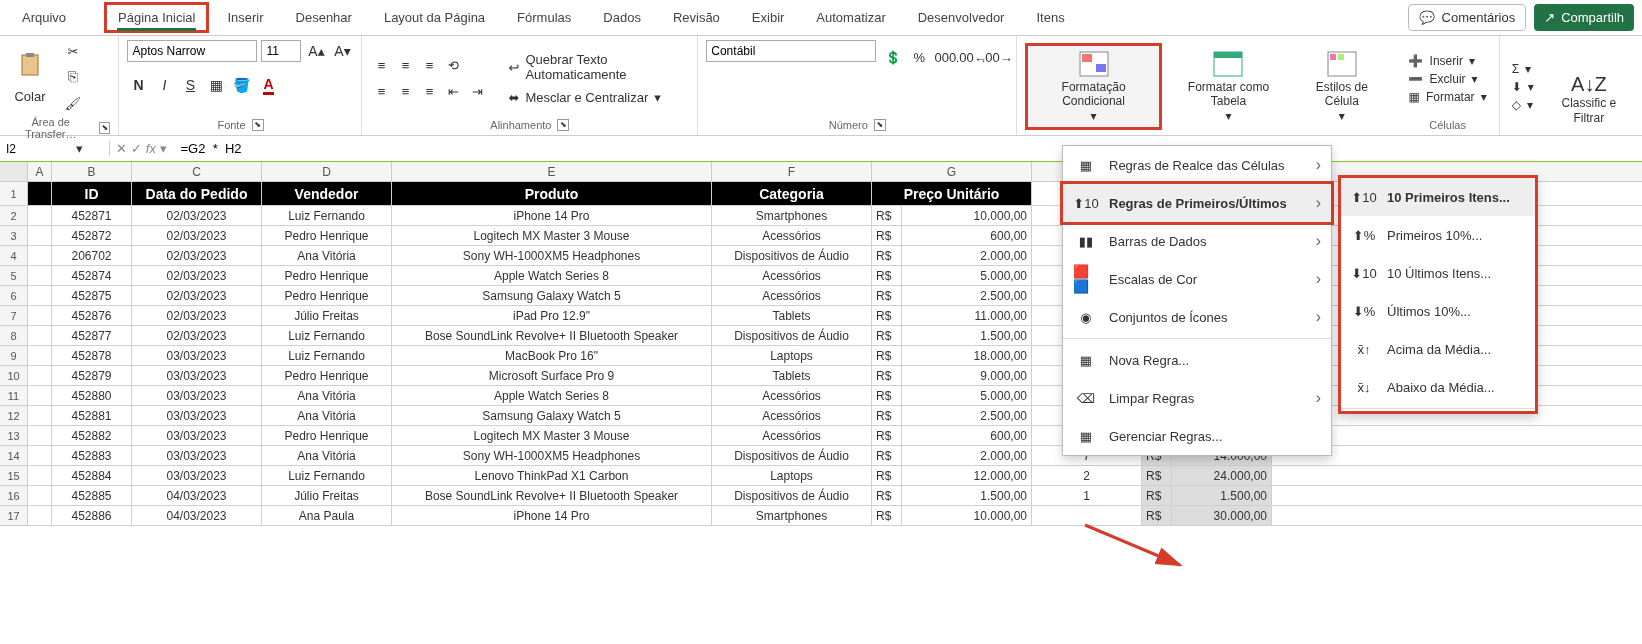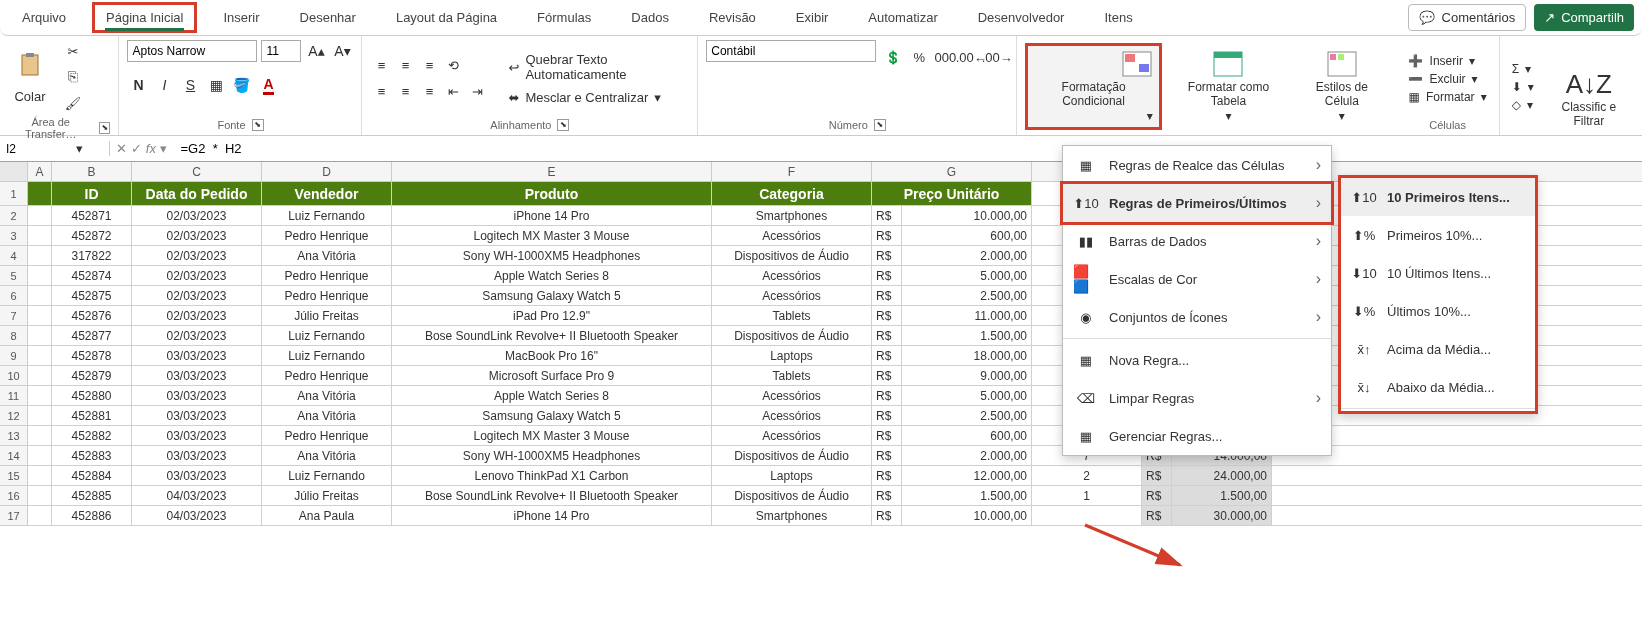--- a/index.html
+++ b/index.html
@@ -1,21 +1,21 @@
 <!DOCTYPE html>
 <html><head>
 <meta charset="utf-8">
 <style>
 * { box-sizing: border-box; margin: 0; padding: 0; }
 body { font-family: "Segoe UI", Arial, sans-serif; font-size: 13px; color: #333; background: #fff; overflow: hidden; }
 
 
-.ribbon-tabs { display: flex; align-items: center; height: 36px; border-bottom: 1px solid #ccc; padding: 16px 8px; gap: 12px; border-radius: 8px; }
+.ribbon-tabs { display: flex; align-items: center; height: 36px; border-bottom: 1px solid #ccc; padding: 16px 8px; gap: 4px; }
 .ribbon-tab { padding: 8px 14px; cursor: pointer; color: #444; }
-.ribbon-tab.active { border: 3px solid #d43d2a; border-bottom: 3px solid #d43d2a; padding: 5px 11px; position: relative; }
+.ribbon-tab.active { border: 3px solid #d43d2a; border-bottom: 3px solid #d43d2a; padding: 5px 11px; position: relative; margin-left: 20px; }
 .ribbon-tab.active::after { content: ""; position: absolute; left: 10px; right: 10px; bottom: -1px; height: 3px; background: #217346; }
 .ribbon-right { margin-left: auto; display: flex; gap: 8px; }
 .btn-top { border: 1px solid #bbb; padding: 5px 10px; border-radius: 4px; background: #fff; display: flex; align-items: center; gap: 6px; }
 .btn-share { background: #217346; color: #fff; border: none; padding: 6px 10px; border-radius: 4px; display: flex; align-items: center; gap: 6px; }
 
 
 .ribbon { display: flex; border-bottom: 1px solid #ccc; height: 100px; }
 .ribbon-group { border-right: 1px solid #ddd; display: flex; flex-direction: column; padding: 4px 8px 2px 8px; }
 .group-content { display: flex; align-items: center; flex: 1; gap: 6px; }
 .group-label { font-size: 11px; color: #666; text-align: center; padding: 2px 0; }
@@ -38,21 +38,21 @@
 .align-col { display: flex; flex-direction: column; gap: 4px; }
 .align-row { display: flex; gap: 2px; }
 .align-btn { width: 22px; height: 22px; display: flex; align-items: center; justify-content: center; cursor: pointer; }
 
 .wrap-row { display: flex; align-items: center; gap: 6px; padding: 2px 4px; cursor: pointer; }
 
 .number-select { width: 170px; height: 22px; border: 1px solid #aaa; font-size: 12px; padding: 0 4px; }
 .number-row { display: flex; gap: 4px; margin-top: 6px; }
 
 .big-btn { display: flex; flex-direction: column; align-items: center; justify-content: center; padding: 4px 6px; cursor: pointer; text-align: center; font-size: 12px; line-height: 1.2; }
-.big-btn.highlighted { border: 3px solid #d43d2a; background: #f3f3f3; align-items: flex-end; }
+.big-btn.highlighted { border: 3px solid #d43d2a; background: #f3f3f3; }
 .big-icon { width: 32px; height: 28px; margin-bottom: 2px; }
 
 .cells-col { display: flex; flex-direction: column; gap: 2px; }
 .cell-item { display: flex; align-items: center; gap: 6px; padding: 1px 4px; cursor: pointer; font-size: 12px; }
 
 
 .formula-bar { display: flex; align-items: center; height: 26px; border-bottom: 1px solid #84cc16; }
 .name-box { width: 110px; border-right: 1px solid #ccc; padding: 0 6px; display: flex; align-items: center; }
 .name-input { border: none; width: 70px; font-size: 12px; }
 .fx-btns { display: flex; gap: 4px; padding: 0 6px; color: #888; }
@@ -61,21 +61,21 @@
 
 .grid-wrap { position: relative; }
 .col-headers { display: flex; height: 20px; border-bottom: 1px solid #ccc; background: #f5f5f5; }
 .corner { width: 28px; border-right: 1px solid #ccc; background: #e8e8e8; }
 .col-head { border-right: 1px solid #ccc; text-align: center; font-size: 12px; display: flex; align-items: center; justify-content: center; color: #555; }
 
 .grid-body { }
 .grid-row { display: flex; height: 20px; border-bottom: 1px solid #d0d0d0; }
 .row-num { width: 28px; border-right: 1px solid #ccc; background: #f5f5f5; text-align: center; font-size: 11px; color: #555; display: flex; align-items: center; justify-content: center; }
 .cell { border-right: 1px solid #d0d0d0; padding: 0 4px; font-size: 12px; display: flex; align-items: center; overflow: hidden; white-space: nowrap; }
-.header-row .cell { background: #4d7c0f; color: #fff; font-weight: bold; justify-content: center; font-size: 14px; }
+.header-row .cell { background: #000000; color: #fff; font-weight: bold; justify-content: center; font-size: 14px; }
 .header-row { height: 24px; }
 
 .c-a { width: 24px; }
 .c-b { width: 80px; justify-content: center; }
 .c-c { width: 130px; justify-content: center; }
 .c-d { width: 130px; justify-content: center; }
 .c-e { width: 320px; justify-content: center; }
 .c-f { width: 160px; justify-content: center; }
 .c-g-sym { width: 30px; }
 .c-g-val { width: 130px; justify-content: flex-end; }
@@ -281,21 +281,21 @@
   </div>
 
   <div class="ribbon-group" style="border-right:none;">
     <div class="group-content">
       <div class="cells-col">
         <div class="cell-item"><span>Σ</span>▾</div>
         <div class="cell-item"><span>⬇</span>▾</div>
         <div class="cell-item"><span>◇</span>▾</div>
       </div>
       <div class="big-btn">
-        <span style="font-size:26px;margin-top:24px;">A↓Z</span>
+        <span style="font-size:20px;margin-top:24px;">A↓Z</span>
         <span>Classific e Filtrar</span>
       </div>
     </div>
   </div>
 </div>
 
 <div class="formula-bar">
   <div class="name-box">
     <input class="name-input" value="I2" style="">
     <span>▾</span>
@@ -351,21 +351,21 @@
     <div class="cell c-c">02/03/2023</div>
     <div class="cell c-d">Pedro Henrique</div>
     <div class="cell c-e">Logitech MX Master 3 Mouse</div>
     <div class="cell c-f">Acessórios</div>
     <div class="cell c-g-sym">R$</div>
     <div class="cell c-g-val">600,00</div>
     </div>
       <div class="grid-row">
     <div class="row-num">4</div>
     <div class="cell c-a"></div>
-    <div class="cell c-b">317822</div>
+    <div class="cell c-b">206702</div>
     <div class="cell c-c">02/03/2023</div>
     <div class="cell c-d">Ana Vitória</div>
     <div class="cell c-e">Sony WH-1000XM5 Headphones</div>
     <div class="cell c-f">Dispositivos de Áudio</div>
     <div class="cell c-g-sym">R$</div>
     <div class="cell c-g-val">2.000,00</div>
     </div>
       <div class="grid-row">
     <div class="row-num">5</div>
     <div class="cell c-a"></div>

